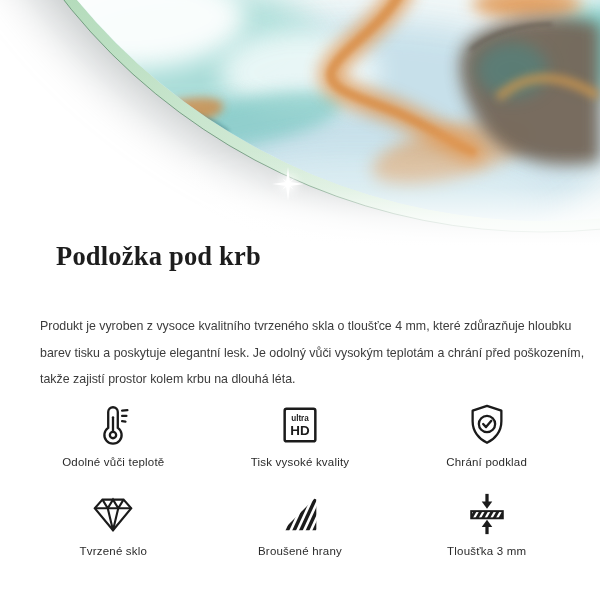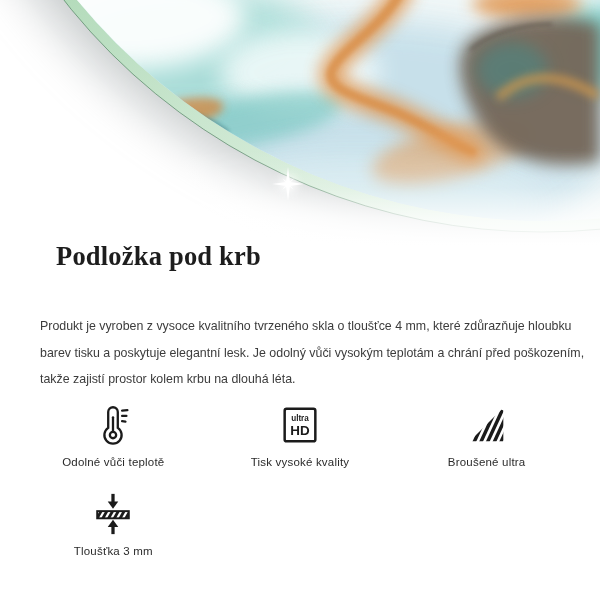--- a/index.html
+++ b/index.html
@@ -131,40 +131,61 @@
       <div class="icon-box">
         <svg width="46" height="46" viewBox="0 0 48 48" fill="none" stroke-width="2.6">
           <rect x="8" y="7" width="32" height="34" rx="2"></rect>
           <text x="24" y="19.5" text-anchor="middle" stroke="none" fill="#1b1b1b" font-family="Liberation Sans, sans-serif" font-size="8.5" font-weight="700">ultra</text>
           <text x="24" y="34" text-anchor="middle" stroke="none" fill="#1b1b1b" font-family="Liberation Sans, sans-serif" font-size="14" font-weight="700">HD</text>
         </svg>
       </div>
       <div class="flabel">Tisk vysoké kvality</div>
     </div>
 
-
+    <div class="feature">
+      <div class="icon-box">
+        <svg width="46" height="46" viewBox="0 0 48 48" fill="none" stroke-width="2.4" stroke-linejoin="round">
+          <path d="M24 4 L39 9 V20 C39 30.5 32.5 38.7 24 42.5 C15.5 38.7 9 30.5 9 20 V9 Z"></path>
+          <circle cx="24" cy="23" r="8.5"></circle>
+          <path d="M20 23 l3 3.2 l5.5 -6.6" stroke-linecap="round"></path>
+        </svg>
+      </div>
+      <div class="flabel">Chrání podklad</div>
+    </div>
+
+    <div class="feature">
+      <div class="icon-box">
+        <svg width="46" height="46" viewBox="0 0 48 48" fill="none" stroke-width="2.2" stroke-linejoin="miter">
+          <path d="M13 9 H35 L43 18 L24 41 L5 18 Z"></path>
+          <path d="M5 18 H43"></path>
+          <path d="M13 9 L18.5 18 L24 9 L29.5 18 L35 9"></path>
+          <path d="M18.5 18 L24 41 L29.5 18"></path>
+        </svg>
+      </div>
+      <div class="flabel">Tvrzené sklo</div>
+    </div>
 
     <div class="feature">
       <div class="icon-box">
         <svg width="46" height="46" viewBox="0 0 48 48" fill="none" stroke-width="3.6">
           <defs>
               <clipPath id="triClip">
                 <path d="M6 41 L41 6 L41 41 Z"></path>
               </clipPath>
             </defs>
           <g clip-path="url(#triClip)">
             <line x1="10" y1="43" x2="26" y2="8.4"></line>
             <line x1="17" y1="43" x2="33" y2="8.4"></line>
             <line x1="24" y1="43" x2="40" y2="8.4"></line>
             <line x1="31" y1="43" x2="47" y2="8.4"></line>
             <line x1="38" y1="43" x2="54" y2="8.4"></line>
           </g>
         </svg>
       </div>
-      <div class="flabel">Broušené ultra</div>
+      <div class="flabel">Broušené hrany</div>
     </div>
 
     <div class="feature">
       <div class="icon-box">
         <svg width="46" height="46" viewBox="0 0 48 48" fill="none" stroke-width="2">
           <line x1="24" y1="3" x2="24" y2="12" stroke-width="3.4"></line>
           <polygon points="18.5,11 29.5,11 24,18.5" fill="#1b1b1b" stroke="none"></polygon>
           <rect x="7.5" y="21" width="33" height="7.5"></rect>
           <defs>
               <clipPath id="barClip">

